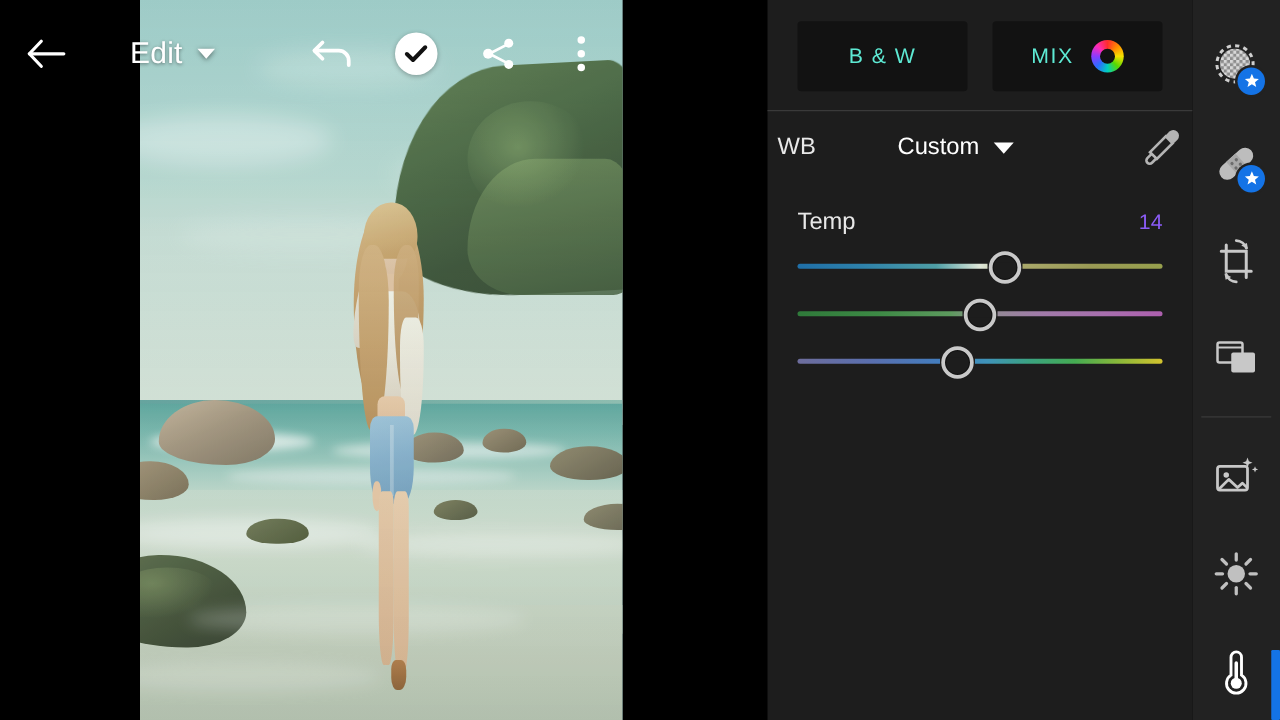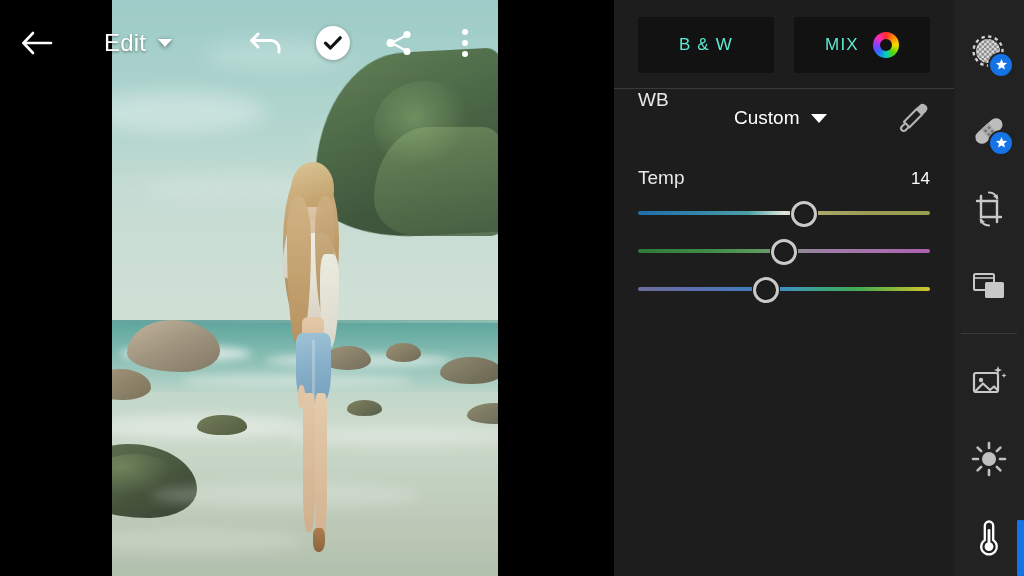--- a/index.html
+++ b/index.html
@@ -268,24 +268,24 @@
     height:1px; background:#3a3a3a; margin:15px 0 0 0;
   }
 
   .sliders { padding:20px 24px 0 24px;text-align:center; }
   .slider-block { margin-bottom:14px; }
   .slider-head {
     display:flex; align-items:baseline; justify-content:space-between;
     margin-bottom:12px;
   }
   .slider-name { color:#e8e8e8; font-size:19px; }
-  .slider-val  { color:#ffffff; font-size:17px; }
+  .slider-val  { color:#8b5cf6; font-size:17px; }
 
   .wb-row {
-    display:flex; padding:0 24px; height:58px;
+    display:flex; align-items:center; padding:0 8px; height:58px;
   }
   .wb-label { color:#e8e8e8; font-size:19px; width:96px; }
   .wb-value-group { display:flex; align-items:center; gap:12px; cursor:pointer; }
   .wb-value { color:#fff; font-size:19px; }
   .wb-caret {
     width:0;height:0;border-left:8px solid transparent;border-right:8px solid transparent;
     border-top:9px solid #fff;
   }
   .eyedropper { margin-left:auto; cursor:pointer; display:flex; align-items:center; }
 

